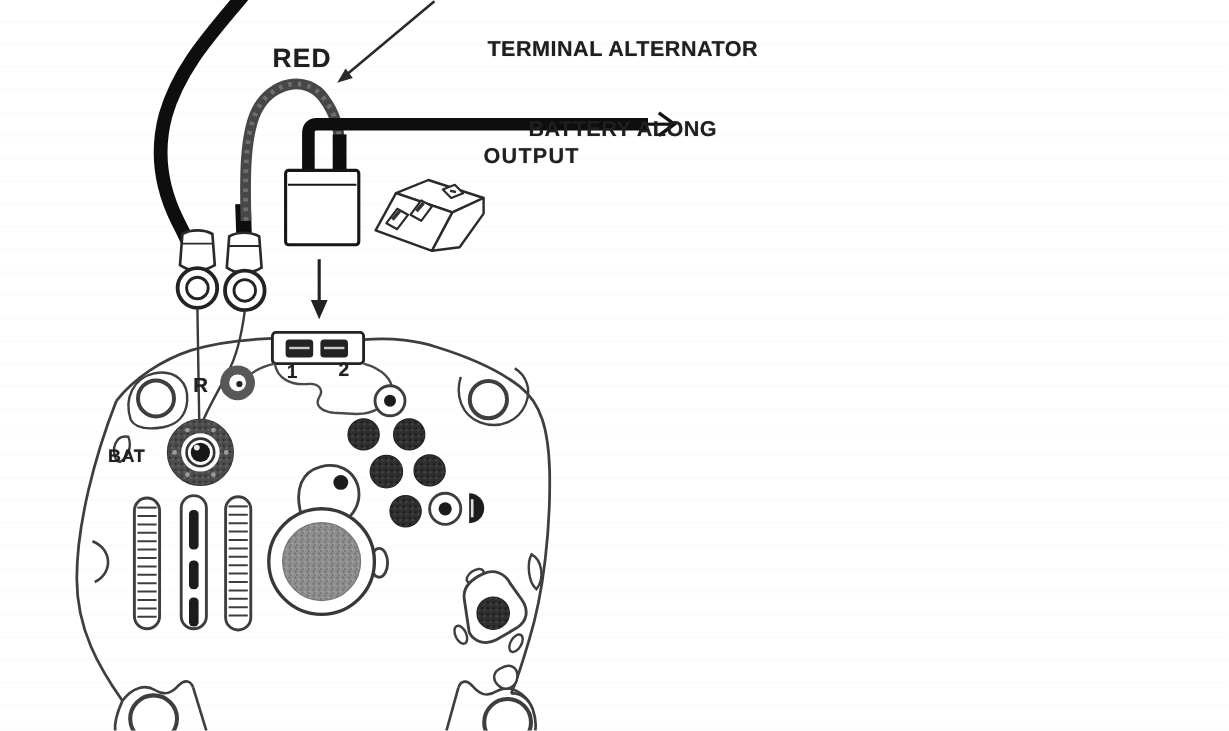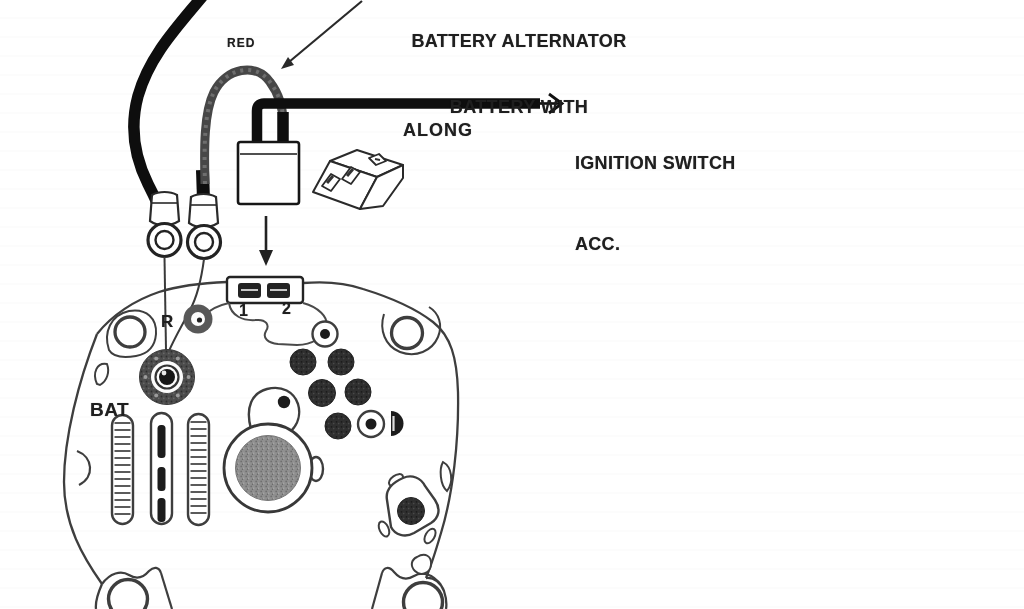--- a/index.html
+++ b/index.html
@@ -10,25 +10,25 @@
   }
   .stage svg{position:absolute;left:0;top:0;}
   .lbl{
     position:absolute;color:#1f1f1f;font-weight:bold;white-space:pre;
     text-shadow:0 0 .7px rgba(20,20,20,.55);
   }
   .note{
     left:383px;top:-14px;width:272px;text-align:center;
     font-size:18px;line-height:22px;letter-spacing:.4px;
   }
-  .red-lbl{left:227px;top:36px;font-size:12px;letter-spacing:1px;}
+  .red-lbl{left:227px;top:36px;font-size:22px;letter-spacing:1px;}
   .brown-lbl{left:403px;top:120px;font-size:18px;letter-spacing:1px;}
   .ign{left:575px;top:96px;font-size:18px;line-height:27px;letter-spacing:.3px;}
   .r-lbl{left:161px;top:312px;font-size:17px;}
-  .bat-lbl{left:90px;top:399px;font-size:19px;letter-spacing:.5px;}
+  .bat-lbl{left:90px;top:372px;font-size:15px;letter-spacing:.5px;}
   .pin1{left:239px;top:302px;font-size:16px;}
   .pin2{left:282px;top:300px;font-size:16px;}
 </style>
 </head>
 <body>
 
 <div class="stage">
 
   <svg width="1024" height="609" viewBox="0 0 1024 609">
     <defs>
@@ -251,30 +251,26 @@
         <ellipse cx="396" cy="480" rx="8" ry="4.5" transform="rotate(-35 396 480)" fill="#fff" stroke-width="2"></ellipse>
         <ellipse cx="384" cy="529" rx="4.5" ry="8" transform="rotate(-25 384 529)" fill="#fff" stroke-width="2"></ellipse>
         <ellipse cx="430" cy="536" rx="4.5" ry="8" transform="rotate(30 430 536)" fill="#fff" stroke-width="2"></ellipse>
         <path d="M 403,478 C 412,474 421,478 425,486 L 435,500 C 441,509 439,518 431,523 L 414,533 C 405,538 395,535 391,527 L 387,500 C 385,489 394,482 403,478 Z" fill="#fff" stroke-width="2.4"></path>
         <circle cx="411" cy="511" r="13.5" fill="url(#diodespeck)" stroke="#222" stroke-width="1"></circle>
       </g>
     </g>
   </svg>
 
   <div class="lbl note">
-    <div>BATTERY ALTERNATOR</div>
-    <div>BATTERY WITH</div>
+    <div>TERMINAL ALTERNATOR</div>
+    <div>BATTERY ALONG</div>
   </div>
 
   <div class="lbl red-lbl">RED</div>
-  <div class="lbl brown-lbl">ALONG</div>
-
-  <div class="lbl ign">
-    <div>IGNITION SWITCH</div>
-    <div>ACC.</div>
-  </div>
+  <div class="lbl brown-lbl">OUTPUT</div>
+
 
   <div class="lbl r-lbl">R</div>
   <div class="lbl bat-lbl">BAT</div>
   <div class="lbl pin1">1</div>
   <div class="lbl pin2">2</div>
 
 </div>
 
 </body></html>

